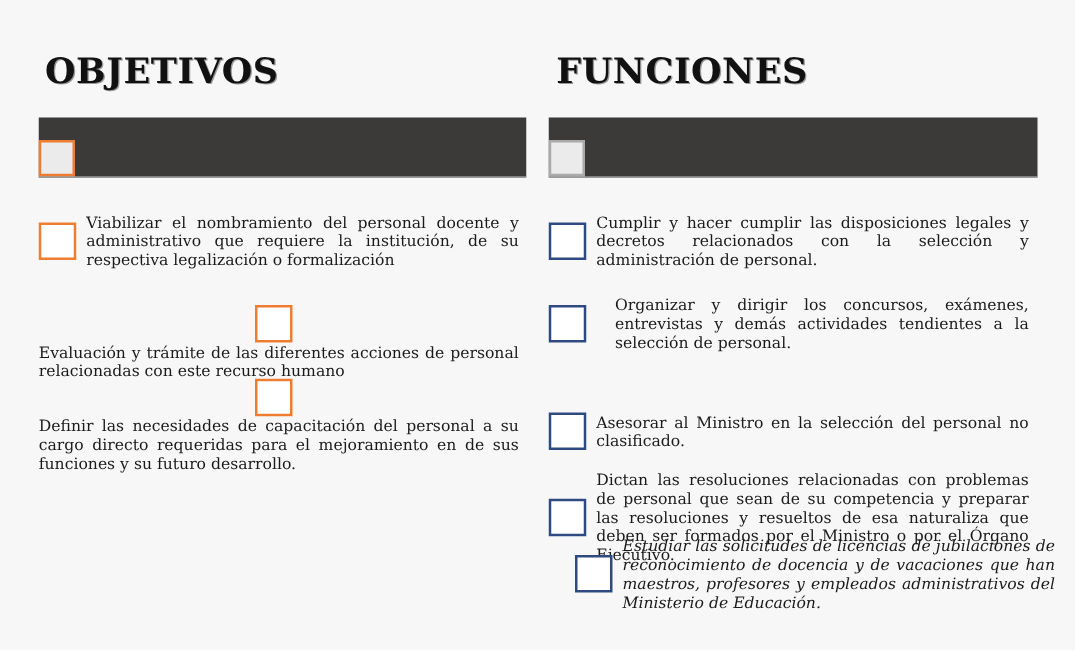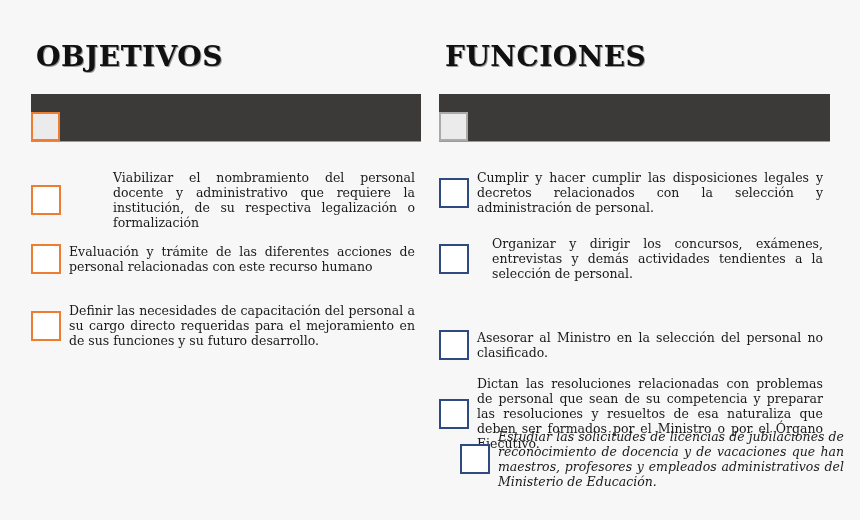--- a/index.html
+++ b/index.html
@@ -36,29 +36,29 @@
   </style>
 </head>
 <body>
 
 <div>
   <div class="title" style="left:36px;">OBJETIVOS</div>
   <div class="bar" style="left:31px; width:390px;">
     <div class="corner" style="border:2px solid #ed7d31; width:25px; height:25px;"></div>
   </div>
 
-  <div class="item" style="left:31px; top:170px; width:384px;gap:44px;">
+  <div class="item" style="left:31px; top:170px; width:384px;">
     <div class="box" style="border-color:#ed7d31;"></div>
     <div class="text">Viabilizar el nombramiento del personal docente y administrativo que requiere la institución, de su respectiva legalización o formalización</div>
   </div>
-  <div class="item" style="left:31px; top:244px; width:384px;">
+  <div class="item" style="left:31px; top:244px; width:384px;flex-direction:column;">
     <div class="box" style="border-color:#ed7d31;"></div>
     <div class="text">Evaluación y trámite de las diferentes acciones de personal relacionadas con este recurso humano</div>
   </div>
-  <div class="item" style="left:31px; top:303px; width:384px;">
+  <div class="item" style="left:31px; top:303px; width:384px;flex-direction:column;">
     <div class="box" style="border-color:#ed7d31;"></div>
     <div class="text">Definir las necesidades de capacitación del personal a su cargo directo requeridas para el mejoramiento en de sus funciones y su futuro desarrollo.</div>
   </div>
 </div>
 
 <div>
   <div class="title" style="left:445px;">FUNCIONES</div>
   <div class="bar" style="left:439px; width:391px;">
     <div class="corner" style="border:2px solid #aaa; width:25px; height:25px;"></div>
   </div>

